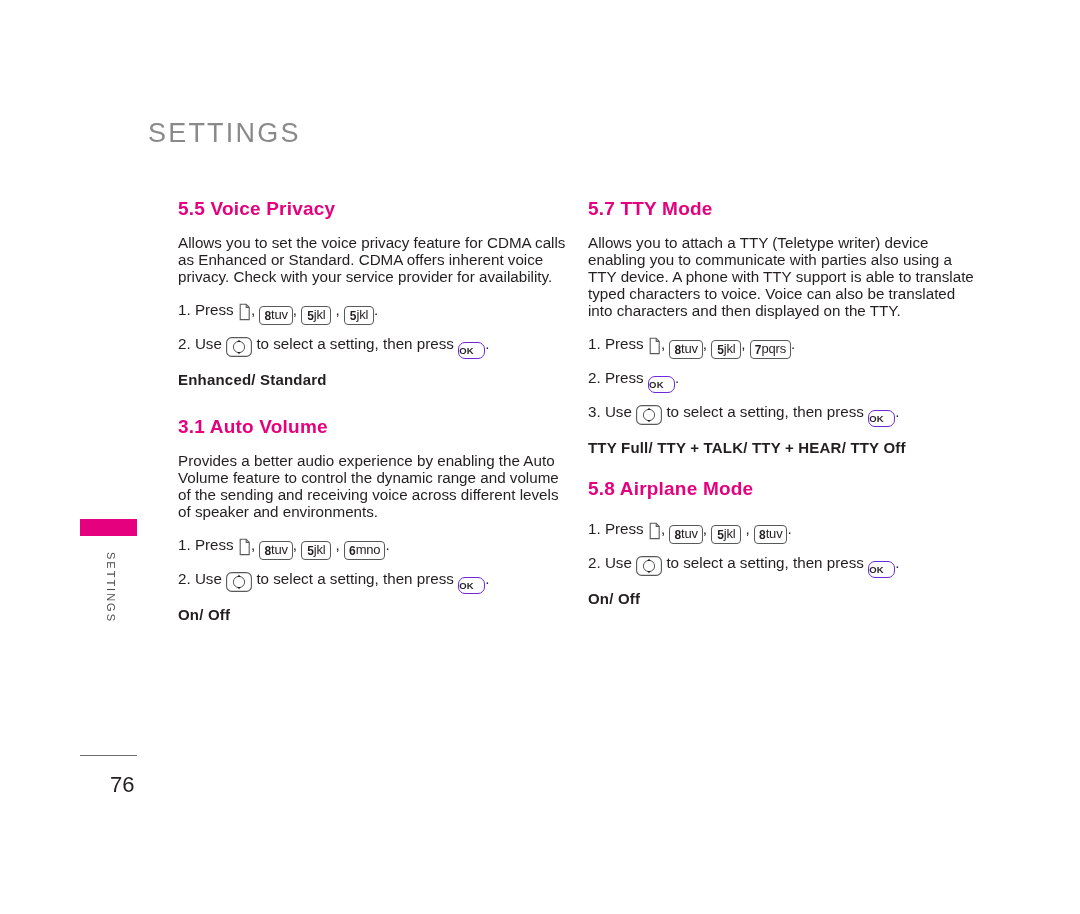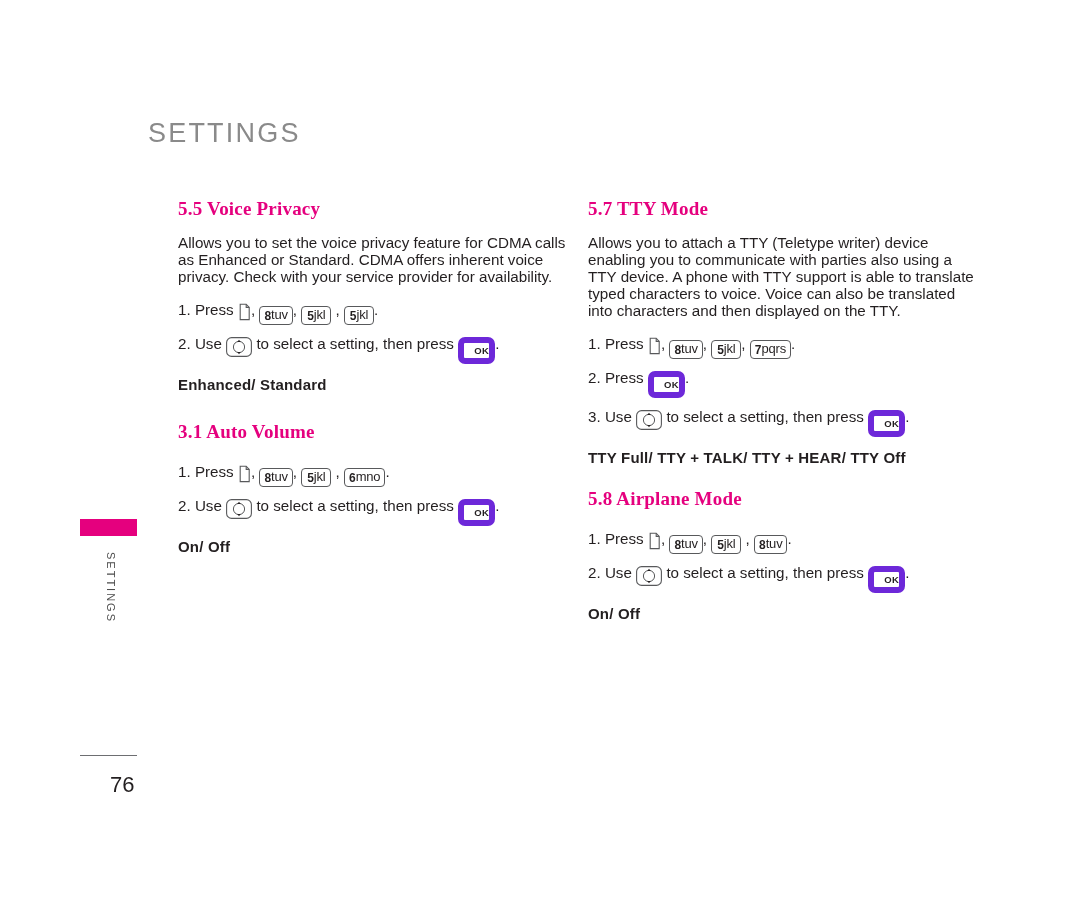--- a/index.html
+++ b/index.html
@@ -82,21 +82,21 @@
     width: 390px;
   }
   .col-left  { left: 178px; top: 198px; }
   .col-right { left: 588px; top: 198px; }
 
   h2.section {
     color: #e5007e;
     font-size: 19px;
     font-weight: bold;
     margin: 0 0 14px 0;
-    font-family: Liberation Serif, serif;
+    font-family: Liberation Sans, sans-serif;
     letter-spacing: 0.2px;
   }
 
   p.body {
     margin: 0 0 10px 0;
     font-size: 15.2px;
     line-height: 17px;
     color: #231f20;
   }
 
@@ -143,27 +143,27 @@
   }
   .key .sub {
     font-size: 13px;
     vertical-align: 1px;
     letter-spacing: -0.2px;
   }
 
   .key-ok {
     display: inline-block;
     vertical-align: -5px;
-    border: 6px solid #6d28d9;
+    border: 1px solid #6d28d9;
     border-radius: 7px;
     background: #ffffff;
     width: 25px;
     height: 15px;
     line-height: 15px;
-    text-align: right;
+    text-align: left;
     font-size: 9.5px;
     font-weight: bold;
     letter-spacing: 0.3px;
     color: #231f20;
   }
 
   
   .icon-menu {
     display: inline-block;
     vertical-align: -6px;
@@ -228,20 +228,21 @@
       <span>to select a setting, then press</span>
       <span class="key-ok">OK</span><span>.</span>
     </span>
 
     <p class="options">Enhanced/ Standard</p>
 
     <div class="spacer-28"></div>
 
     <h2 class="section">3.1 Auto Volume</h2>
 
+    <p class="body">Provides a better audio experience by enabling the Auto Volume feature to control the dynamic range and volume of the sending and receiving voice across different levels of speaker and environments.</p>
 
     <span class="step">
       <span>1. Press</span>
       <span class="icon-menu">
         <svg width="13" height="18" viewBox="0 0 13 18">
           <path d="M2.2 1.2 H8.2 L11.2 4.4 V16.6 H2.2 Z" fill="#ffffff" stroke="#58595b" stroke-width="1.1"></path>
           <path d="M8.2 1.2 V4.4 H11.2" fill="none" stroke="#58595b" stroke-width="1.1"></path>
         </svg>
       </span><span>,</span>
       <span class="key"><span class="num">8</span><span class="sub">tuv</span></span><span>,</span>

